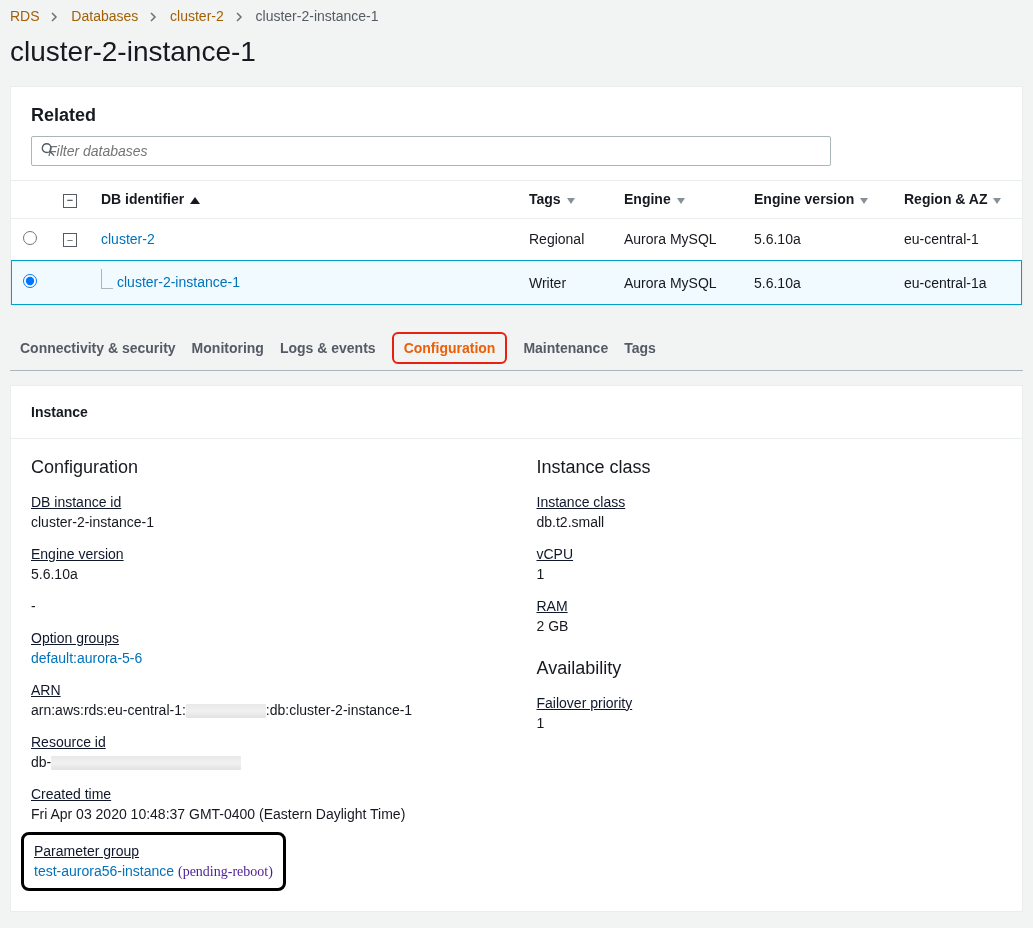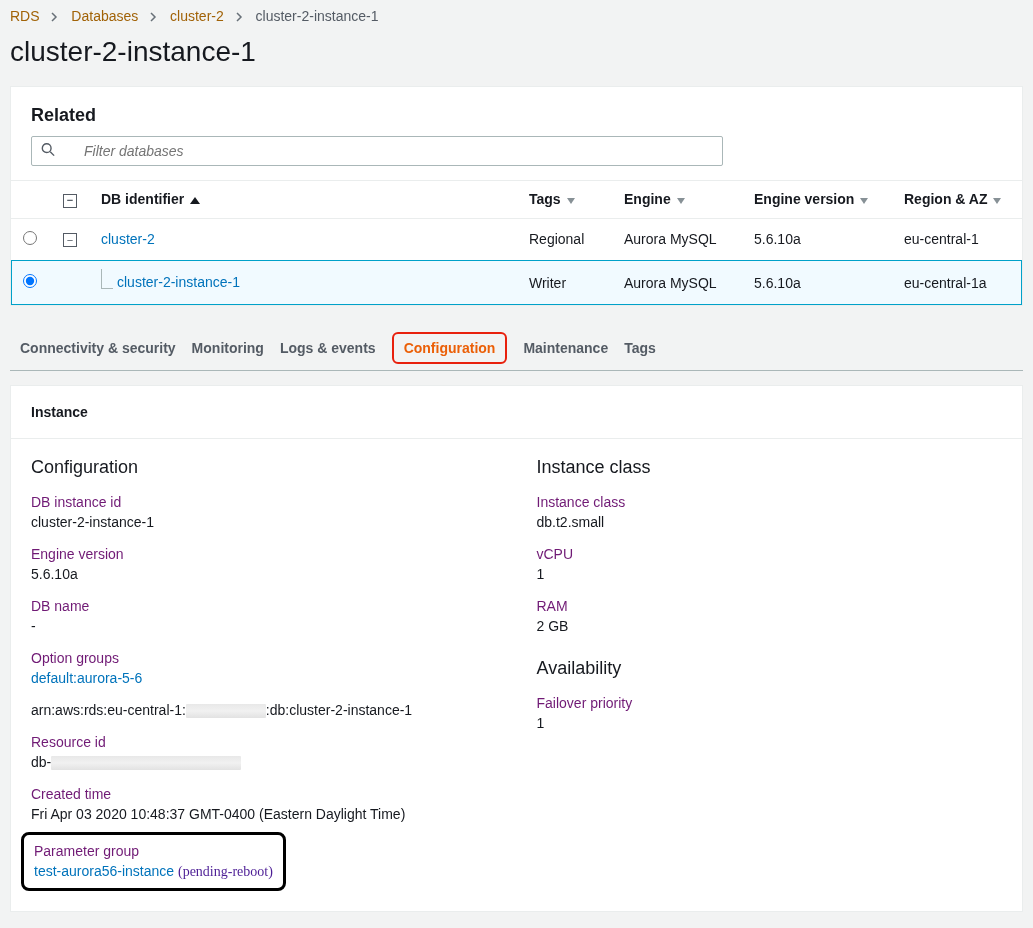--- a/index.html
+++ b/index.html
@@ -9,42 +9,42 @@
 .breadcrumb a { color: #a16207; text-decoration: none; }
 .breadcrumb .sep { margin: 0 8px; color: #687078; display:inline-block; }
 .breadcrumb .sep svg { vertical-align: middle; }
 h1.page-title { font-size: 28px; font-weight: 400; padding: 4px 10px 18px 10px; color: #16191f; }
 .panel { background: #fff; border: 1px solid #eaeded; margin: 0 10px 20px 10px; }
 .panel-header { padding: 18px 20px 10px 20px; }
 .panel-header h2 { font-size: 18px; font-weight: 700; }
 .search-wrap { padding: 0 20px 14px 20px; }
 .search-box { position: relative; }
 .search-box .icon { position: absolute; left: 10px; top: 50%; transform: translateY(-50%); color: #545b64; }
-.search-box input { width: 692px; max-width: 100%; padding: 6px 10px 6px 52px; border: 1px solid #aab7b8; border-radius: 2px; font-size: 14px; font-style: italic; color: #3b82f6; }
+.search-box input { width: 800px; max-width: 100%; padding: 6px 10px 6px 16px; border: 1px solid #aab7b8; border-radius: 2px; font-size: 14px; font-style: italic; color: #3b82f6; }
 table.grid { width: 100%; border-collapse: collapse; }
 table.grid th { text-align: left; font-weight: 700; font-size: 14px; padding: 10px 12px; border-top: 1px solid #eaeded; border-bottom: 1px solid #eaeded; color: #16191f; }
 table.grid td { padding: 12px; font-size: 14px; border-top: 1px solid #eaeded; }
 table.grid tr.selected td { background: #f1faff; }
 table.grid tr.selected { outline: 1px solid #00a1c9; outline-offset: -1px; }
 .link { color: #0073bb; text-decoration: none; }
 .radio { width: 14px; height: 14px; }
 .expander { width: 14px; height: 14px; border: 1px solid #545b64; display: inline-flex; align-items: center; justify-content: center; font-size: 11px; line-height: 1; color: #545b64; cursor: pointer; }
 .tree-branch { display:inline-block; vertical-align:middle; width:12px; height:20px; border-left:1px solid #aab7b8; border-bottom:1px solid #aab7b8; margin-right:4px; position:relative; top:-4px; }
 .tabs-bar { margin: 0 10px; border-bottom: 1px solid #aab7b8; display: flex; gap: 16px; padding: 0 10px; }
 .tab { padding: 14px 0; font-size: 14px; font-weight: 700; color: #545b64; cursor: pointer; }
 .tab.active { color: #eb5f07; border-bottom: 2px solid #16191f; margin-bottom: -1px; }
 .tab.highlight-box { border: 2px solid #e8200d; border-radius: 6px; padding: 6px 10px; margin: 6px 0; }
 .section-panel { background: #fff; border: 1px solid #eaeded; margin: 14px 10px 0 10px; padding: 0 0 20px 0; }
 .section-header { padding: 18px 20px; border-bottom: 1px solid #eaeded; }
 .section-header h2 { font-size: 14px; font-weight: 700; }
 .cols { display: flex; padding: 18px 20px 0 20px; gap: 40px; }
 .col { flex: 1; }
 .col h3 { font-size: 18px; font-weight: 400; margin-bottom: 16px; }
 .field { margin-bottom: 16px; font-size: 14px; }
-.field .label { color: #701a75; margin-bottom: 4px; }
+.field .label { color: #0f172a; margin-bottom: 4px; text-decoration: underline; }
 .field .value { color: #16191f; }
 .pending { color: #4c1d95; font-family: Liberation Serif, serif; }
 .redacted { display:inline-block; background: linear-gradient(#e8e8e8,#f1f1f1,#e2e2e2); height: 14px; vertical-align: middle; border-radius:1px; }
 .highlight-red { border: 3px solid #000000; border-radius: 8px; padding: 8px 10px; margin-left:-10px; margin-top:-6px; display:inline-block; }
 .filter-tri { display:inline-block; width:0; height:0; border-left:4px solid transparent; border-right:4px solid transparent; border-top:6px solid #879196; margin-left:6px; vertical-align:middle; }
 .sort-up { display:inline-block; width:0; height:0; border-left:5px solid transparent; border-right:5px solid transparent; border-bottom:7px solid #16191f; margin-left:6px; vertical-align:middle; }
 th.col-radio{width:40px;}
 th.col-expand{width:34px;}
 th.col-role{width:95px;}
 th.col-engine{width:130px;}
@@ -142,28 +142,28 @@
 
         <div class="field">
           <div class="label">DB instance id</div>
           <div class="value">cluster-2-instance-1</div>
         </div>
         <div class="field">
           <div class="label">Engine version</div>
           <div class="value">5.6.10a</div>
         </div>
         <div class="field">
-          <div class="label">DB name</div>
           <div class="value">-</div>
         </div>
         <div class="field">
           <div class="label">Option groups</div>
           <div class="value"><a href="#" class="link">default:aurora-5-6</a></div>
         </div>
         <div class="field">
+          <div class="label">ARN</div>
           <div class="value"><span>arn:aws:rds:eu-central-1:</span><span class="redacted" style="width:80px;"></span><span>:db:cluster-2-instance-1</span></div>
         </div>
         <div class="field">
           <div class="label">Resource id</div>
           <div class="value"><span>db-</span><span class="redacted" style="width:190px;"></span></div>
         </div>
         <div class="field">
           <div class="label">Created time</div>
           <div class="value">Fri Apr 03 2020 10:48:37 GMT-0400 (Eastern Daylight Time)</div>
         </div>

